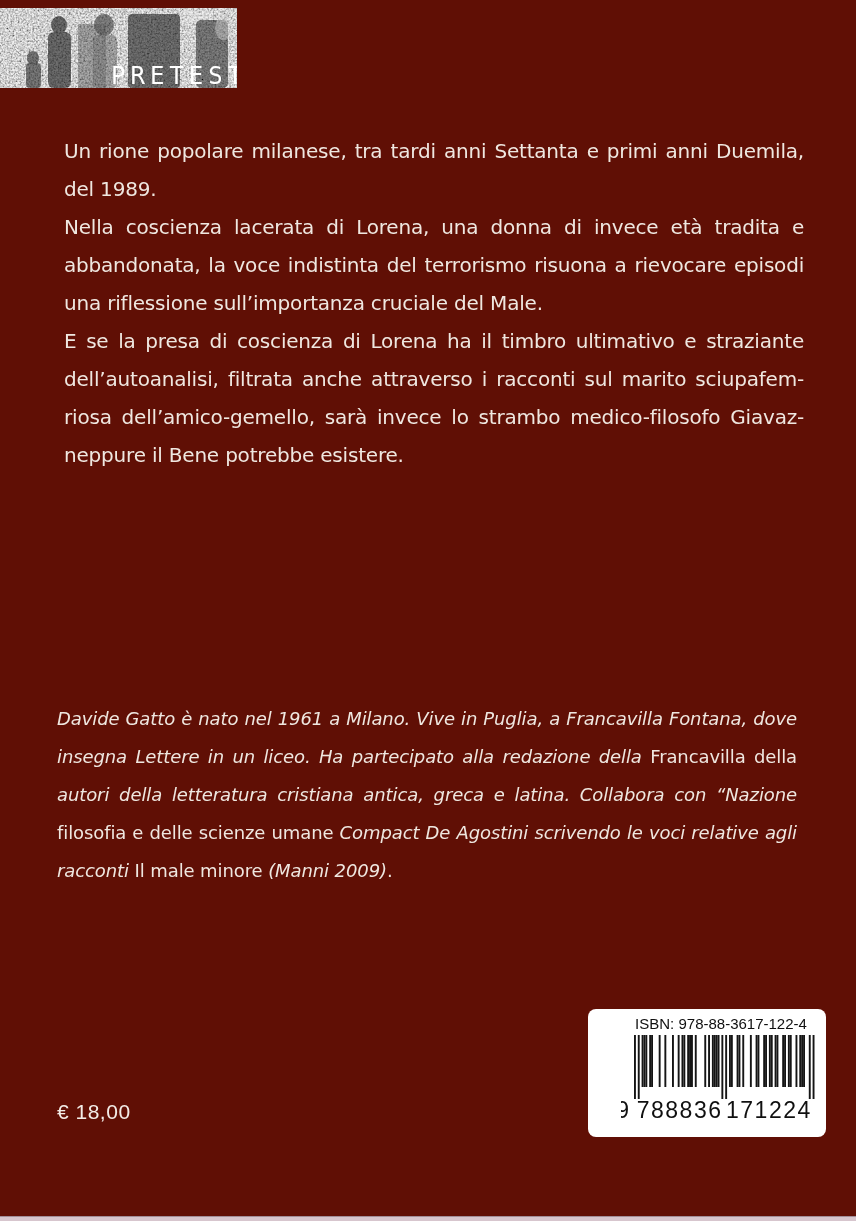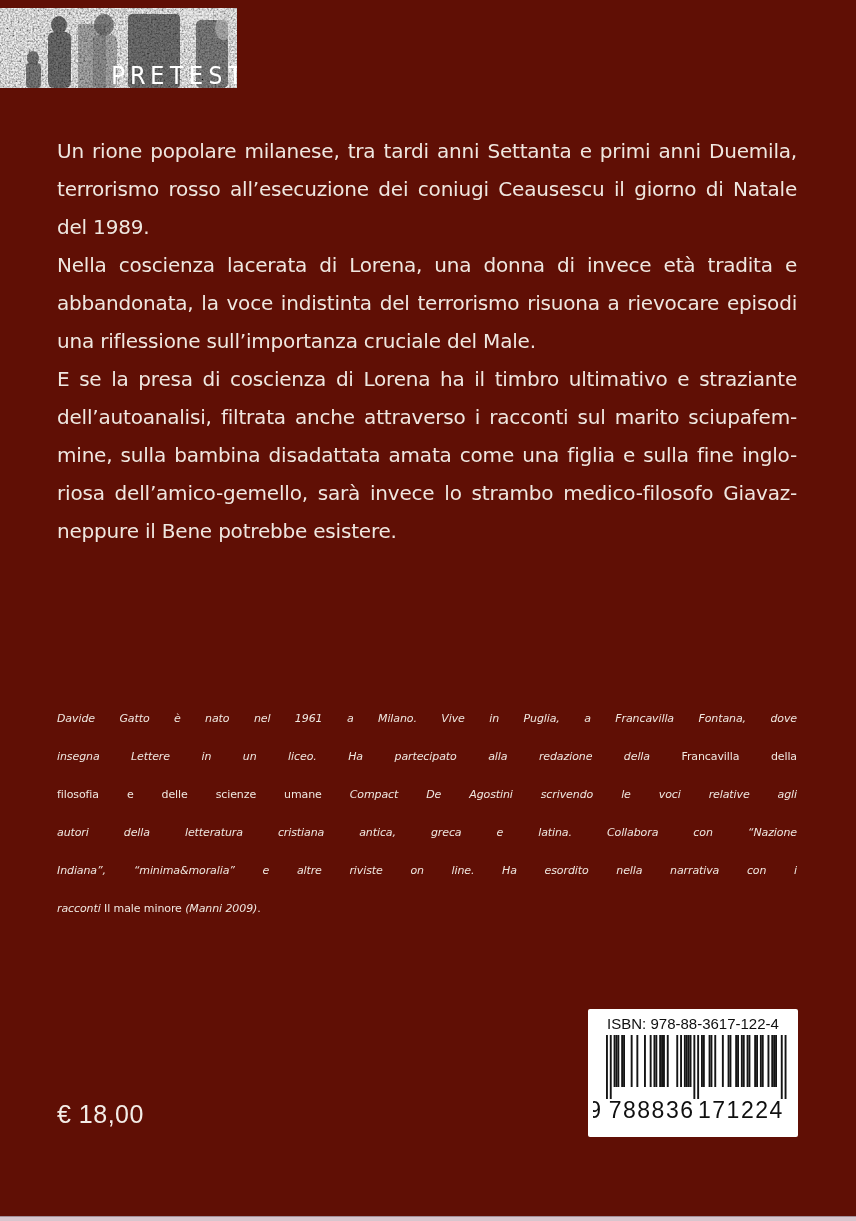--- a/index.html
+++ b/index.html
@@ -17,54 +17,54 @@
   }
   .photo-strip svg{display:block;}
   .logo{
     position:absolute;left:111px;top:54px;
     font-family:"DejaVu Sans Mono",monospace;
     font-size:24px;letter-spacing:5px;
     color:#ffffff;white-space:nowrap;
   }
   
   .blurb{
-    position:absolute;left:57px;top:132px;width:740px;
+    position:absolute;left:64px;top:132px;width:740px;
     color:#efe7e0;
   }
   .bline{
     height:38px;line-height:38px;
     font-size:20px;letter-spacing:-0.2px;
     text-align:justify;text-align-last:justify;
     overflow:hidden;white-space:nowrap;
   }
   .bline.pl{text-align-last:left;}
   
   .bio{
     position:absolute;left:57px;top:700px;width:740px;
     color:#efe7e0;
   }
   .bioline{
     height:38px;line-height:38px;
-    font-size:11px;letter-spacing:-0.1px;
+    font-size:18px;letter-spacing:-0.1px;
     text-align:justify;text-align-last:justify;
     overflow:hidden;white-space:nowrap;
   }
   .bioline.pl{text-align-last:left;}
   .bioline .i{font-style:italic;}
   .bioline .r{font-style:normal;}
   
   .price{
     position:absolute;left:57px;top:1100px;
     color:#f3ece7;font-family:"Liberation Sans",sans-serif;
-    font-size:25px;letter-spacing:0.5px;
+    font-size:21px;letter-spacing:0.5px;
   }
   
   .barcode-box{
     position:absolute;left:588px;top:1009px;width:210px;height:128px;
-    background:#ffffff;border-radius:2px;
+    background:#ffffff;border-radius:8px;padding-left:28px;
   }
   .isbn-line{
     margin-top:6px;text-align:center;color:#101010;
     font-family:"Liberation Sans",sans-serif;font-size:15px;
     white-space:nowrap;
   }
   .bars-wrap{margin:3px auto 0 auto;width:200px;height:96px;}
   
   .bottom-strip{
     position:absolute;left:0;bottom:0;width:856px;height:4px;
@@ -102,38 +102,35 @@
     <rect x="182" y="2" width="28" height="13" fill="#e6e6e6" opacity="0.5"></rect>
     <rect x="196" y="12" width="32" height="68" rx="5" fill="#101010" opacity="0.8"></rect>
     <ellipse cx="224" cy="20" rx="9" ry="12" fill="#cfcfcf" opacity="0.45"></ellipse>
     <rect width="237" height="80" filter="url(#grain)" opacity="0.35"></rect>
   </svg>
   <span class="logo">PRETESTI.</span>
 </div>
 
 <div class="blurb" id="blurb">
     <div class="bline">Un rione popolare milanese, tra tardi anni Settanta e primi anni Duemila,</div>
-    <div class="bline">terrorismo rosso all’esecuzione dei coniugi Ceausescu il giorno di Natale</div>
     <div class="bline pl">del 1989.</div>
     <div class="bline">Nella coscienza lacerata di Lorena, una donna di invece età tradita e</div>
     <div class="bline">abbandonata, la voce indistinta del terrorismo risuona a rievocare episodi</div>
     <div class="bline pl">una riflessione sull’importanza cruciale del Male.</div>
     <div class="bline">E se la presa di coscienza di Lorena ha il timbro ultimativo e straziante</div>
     <div class="bline">dell’autoanalisi, filtrata anche attraverso i racconti sul marito sciupafem-</div>
-    <div class="bline">mine, sulla bambina disadattata amata come una figlia e sulla fine inglo-</div>
     <div class="bline">riosa dell’amico-gemello, sarà invece lo strambo medico-filosofo Giavaz-</div>
     <div class="bline pl">neppure il Bene potrebbe esistere.</div>
   </div>
 
 <div class="bio" id="bio">
     <div class="bioline"><span class="i">Davide Gatto è nato nel 1961 a Milano. Vive in Puglia, a Francavilla Fontana, dove</span></div>
     <div class="bioline"><span class="i">insegna Lettere in un liceo. Ha partecipato alla redazione della </span><span class="r">Francavilla della</span></div>
+    <div class="bioline"><span class="i">autori della letteratura cristiana antica, greca e latina. Collabora con “Nazione</span></div>
     <div class="bioline"><span class="r">filosofia e delle scienze umane </span><span class="i">Compact De Agostini scrivendo le voci relative agli</span></div>
-    <div class="bioline"><span class="i">autori della letteratura cristiana antica, greca e latina. Collabora con “Nazione</span></div>
-    <div class="bioline"><span class="i">Indiana”, “minima&amp;moralia” e altre riviste on line. Ha esordito nella narrativa con i</span></div>
     <div class="bioline pl"><span class="i">racconti </span><span class="r">Il male minore </span><span class="i">(Manni 2009)</span><span class="r">.</span></div>
   </div>
 
 <div class="price">€ 18,00</div>
 
 <div class="barcode-box">
   <div class="isbn-line">ISBN: 978-88-3617-122-4</div>
   <div class="bars-wrap" id="bars"><svg width="200" height="96">
         <rect x="13.00" y="0" width="1.90" height="64" fill="#151515"></rect>
         <rect x="16.80" y="0" width="1.90" height="64" fill="#151515"></rect>

